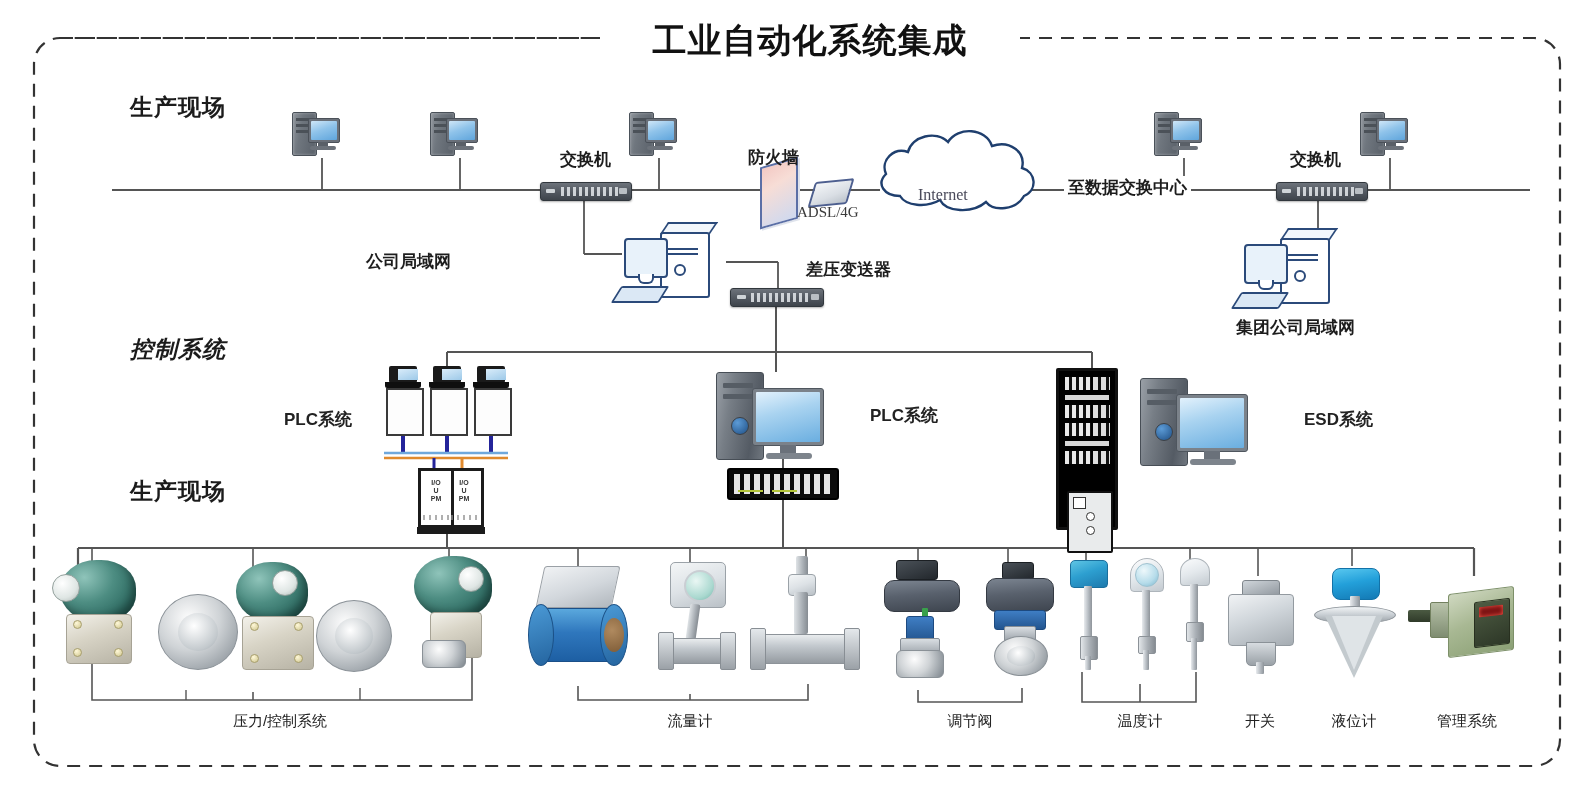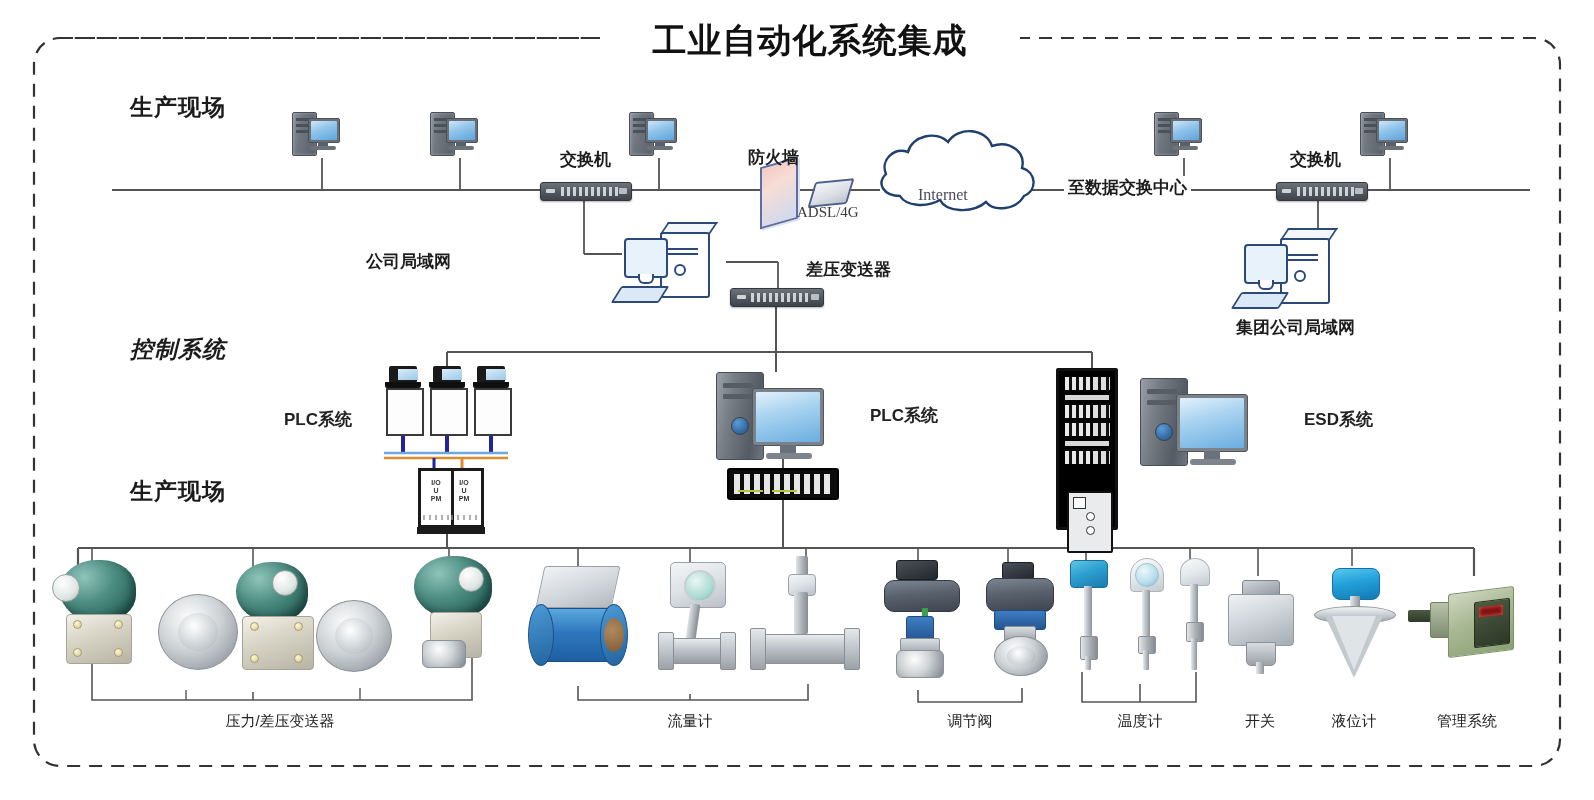--- a/index.html
+++ b/index.html
@@ -881,21 +881,21 @@
   </div>
 
   <div class="fd" style="left:1408px;top:582px;width:110px;height:90px;">
     <div class="an-probe" style="left:0px;top:28px;width:26px;height:12px;"></div>
     <div class="an-neck" style="left:22px;top:20px;width:22px;height:34px;"></div>
     <div class="an-body" style="left:40px;top:8px;width:64px;height:62px;"></div>
     <div class="an-face" style="left:66px;top:18px;width:34px;height:44px;"></div>
     <div class="an-led" style="left:71px;top:24px;width:24px;height:10px;"></div>
   </div>
 
-  <div class="dev-label" style="left:180px;top:712px;width:200px;">压力/差压变送器</div>
+  <div class="dev-label" style="left:180px;top:712px;width:200px;">压力/控制系统</div>
   <div class="dev-label" style="left:640px;top:712px;width:100px;">流量计</div>
   <div class="dev-label" style="left:920px;top:712px;width:100px;">调节阀</div>
   <div class="dev-label" style="left:1090px;top:712px;width:100px;">温度计</div>
   <div class="dev-label" style="left:1222px;top:712px;width:76px;">开关</div>
   <div class="dev-label" style="left:1306px;top:712px;width:96px;">液位计</div>
   <div class="dev-label" style="left:1412px;top:712px;width:110px;">管理系统</div>
 
 </div>
 
 </body></html>

